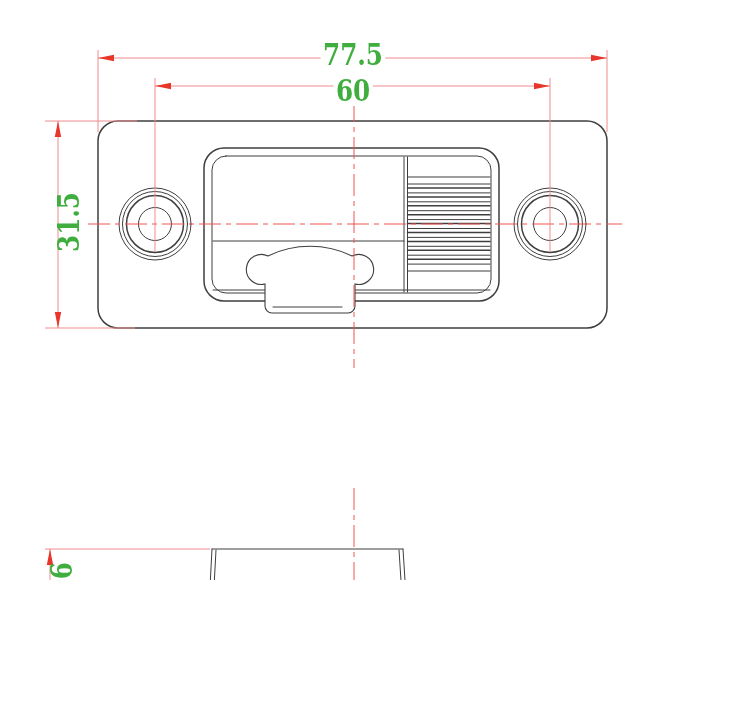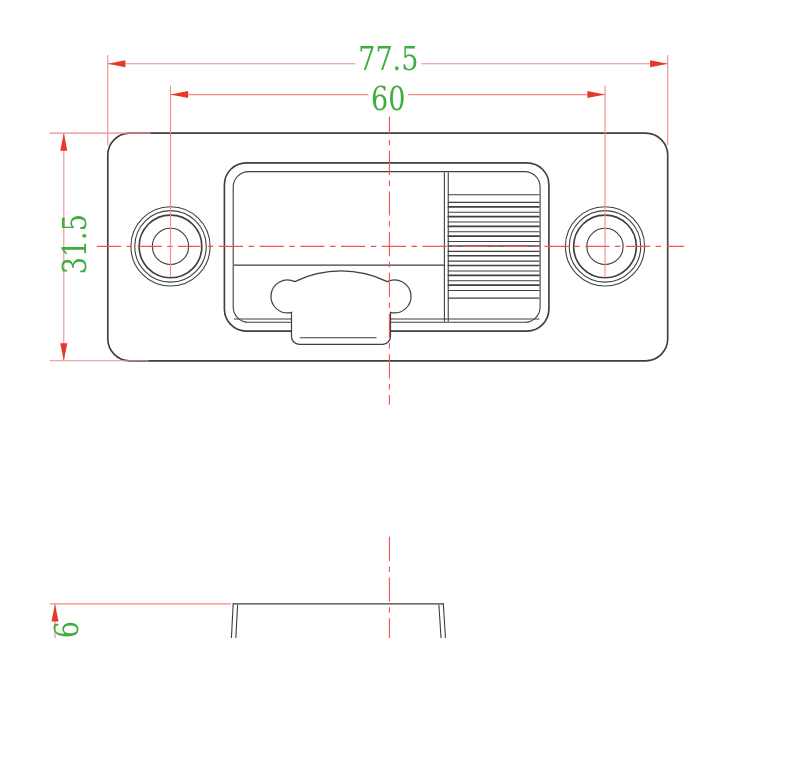--- a/index.html
+++ b/index.html
@@ -5,21 +5,21 @@
   :root{
     --line-dark:#3f3f3f;
     --dim-line:#f08c8c;
     --dim-arrow:#e8362b;
     --centerline:#ef5450;
     --dim-text:#3fae3f;
     --background:#ffffff;
   }
   html,body{margin:0;padding:0;background:var(--background);}
   #sheet{position:relative;width:730px;height:580px;background:var(--background);
-         font-family:"DejaVu Serif", serif;overflow:hidden;}
+         font-family:"DejaVu Serif", serif;overflow:hidden;font-weight:bold;}
   svg{position:absolute;left:0;top:0;}
   .ln{stroke:var(--line-dark);fill:none;stroke-width:1;stroke-linecap:round;}
   .ln2{stroke:var(--line-dark);fill:none;stroke-width:1.5;stroke-linecap:round;}
   .whfill{fill:#fff;stroke:var(--line-dark);stroke-width:1.1;}
   .red{stroke:var(--dim-line);fill:none;stroke-width:1;}
   .cl{stroke:var(--centerline);fill:none;stroke-width:1;stroke-dasharray:22 5 5 5;}
   .ar{fill:var(--dim-arrow);stroke:none;}
   .dim-label{position:absolute;color:var(--dim-text);font-size:30px;line-height:1;
              white-space:nowrap;transform-origin:center;}
   .dim-h{background:var(--background);padding:0 3px;}

